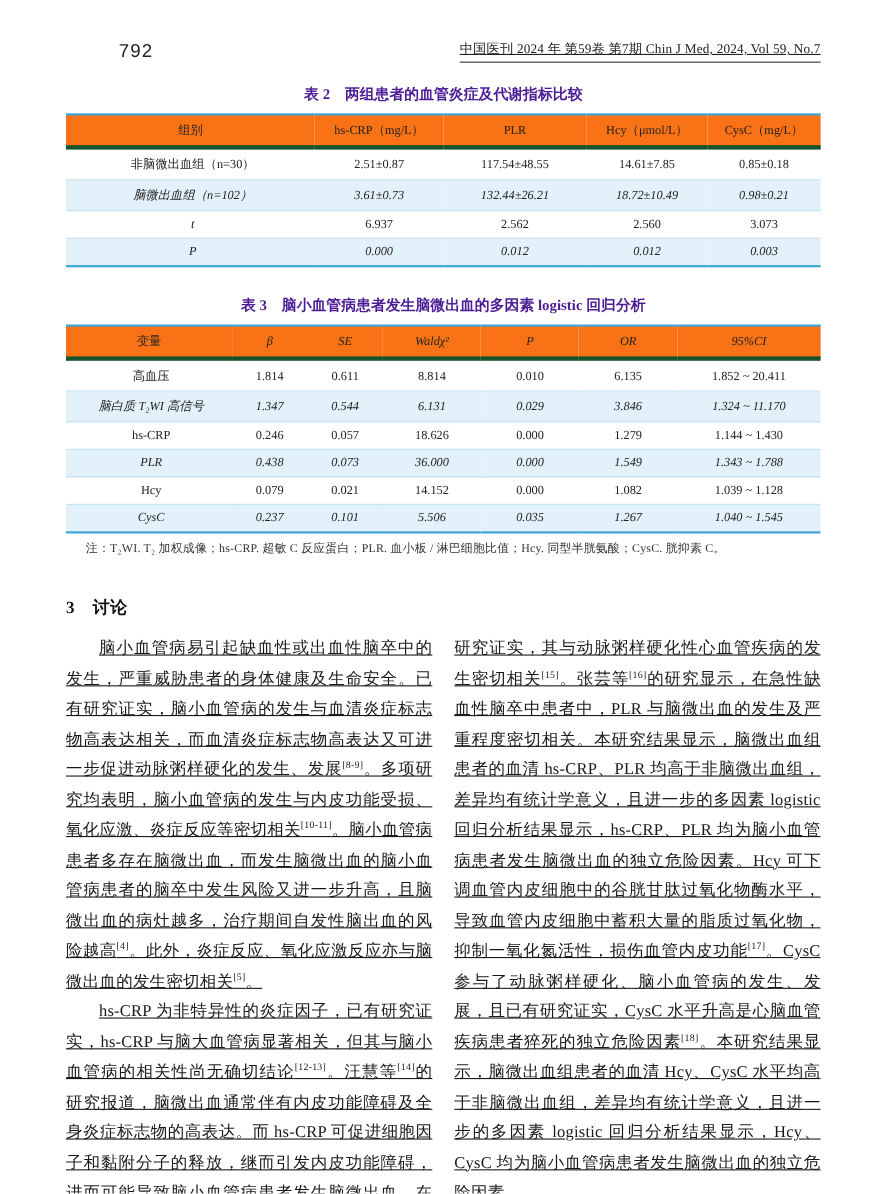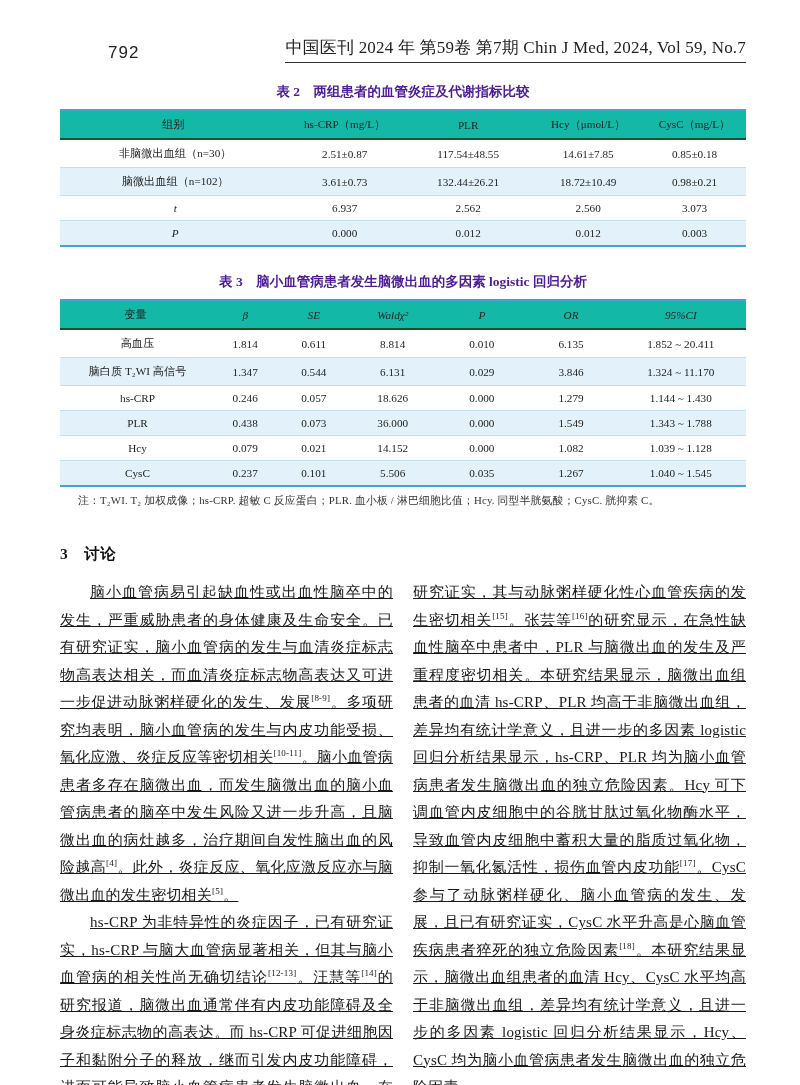--- a/index.html
+++ b/index.html
@@ -5,34 +5,34 @@
   html,body{margin:0;padding:0;}
   body{
     width:800px;height:1085px;background:#ffffff;overflow:hidden;
     font-family:"Liberation Serif","DejaVu Serif",serif;color:#1f1f1f;
     -webkit-font-smoothing:antialiased;
   }
   .main{width:686px;margin:0 auto 0 60px;}
   
   .pg-header{display:flex;justify-content:space-between;align-items:flex-end;padding-top:36px;}
   .pg-num{font-family:"Liberation Sans","DejaVu Sans",sans-serif;font-size:17px;color:#222;letter-spacing:1px;margin-left:48px;}
-  .journal-line{font-size:17px;color:#222;border-bottom:1px solid #333;padding-bottom:3px;letter-spacing:.2px;}
+  .journal-line{font-size:12px;color:#222;border-bottom:1px solid #333;padding-bottom:3px;letter-spacing:.2px;text-decoration:underline;}
   
   .tbl-title{text-align:center;font-weight:bold;font-size:13.5px;margin-top:20px;margin-bottom:8px;color:#4c1d95;}
   .tbl-note{font-size:10.8px;color:#333;margin:7px 0 0 18px;letter-spacing:.2px;}
   
   table.jtbl{width:100%;border-collapse:collapse;table-layout:fixed;
     border-top:2px solid #3ea6d6;border-bottom:2px solid #3ea6d6;}
   table.jtbl th,table.jtbl td{
     font-size:11.2px;font-weight:normal;text-align:center;vertical-align:middle;
     padding:6px 4px;border-bottom:1px solid #bfe2f0;color:#222;
   }
   table.jtbl tr:last-child td{border-bottom:none;}
-  table.jtbl thead th{background:#14b8a6;border-bottom:2px solid #14532d;}
-  table.jtbl tr.alt td{background:#e2f1fa;}
+  table.jtbl thead th{background:#f97316;border-bottom:4px solid #14532d;}
+  table.jtbl tr.alt td{background:#e2f1fa;font-style:italic;}
   table.jtbl .c-left{text-align:center;padding-left:8px;}
   table.jtbl .ital{font-style:italic;}
   
   .sec-heading{font-size:15.5px;font-weight:bold;color:#111;margin:36px 0 10px 0;letter-spacing:.5px;}
   .cols{display:flex;gap:20px;margin-top:14px;}
   .col{flex:1;min-width:0;}
   .col p{
     margin:0;font-size:15px;line-height:27.5px;text-align:justify;
     text-justify:inter-character;color:#191919;letter-spacing:.2px;text-decoration:underline;
   }

